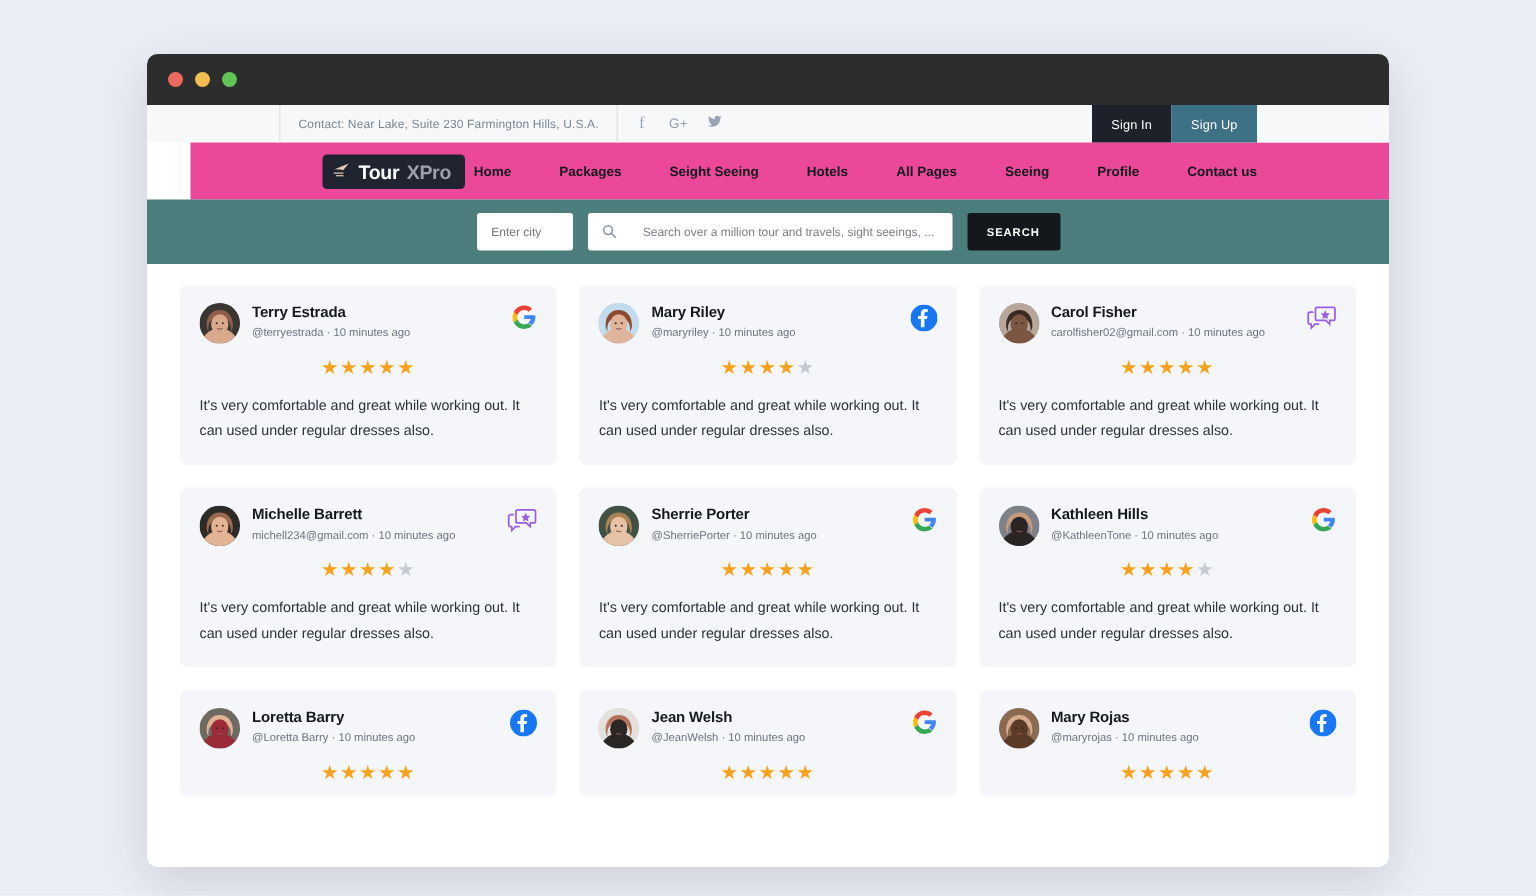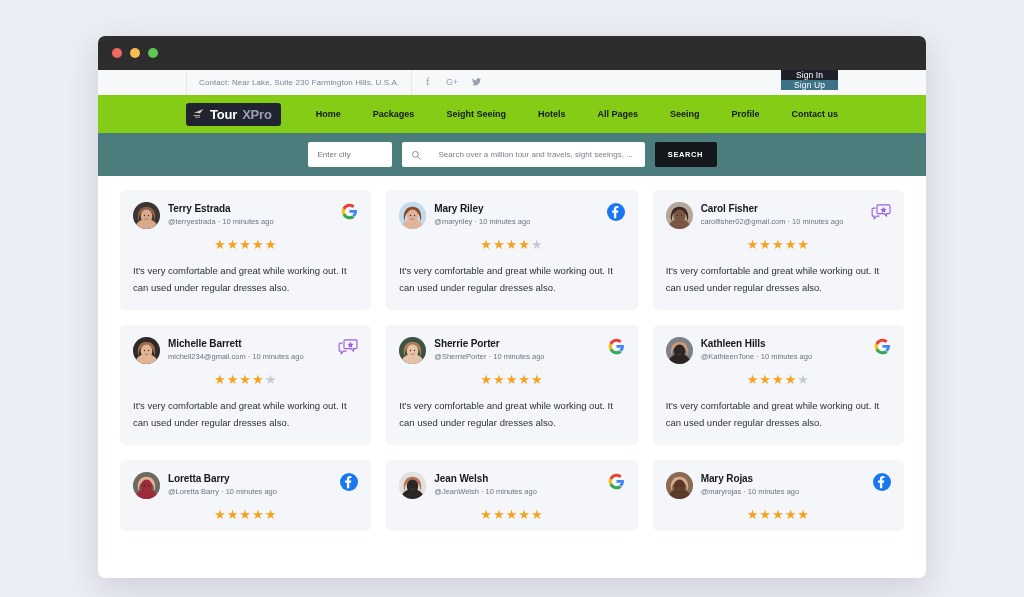--- a/index.html
+++ b/index.html
@@ -39,34 +39,35 @@
   .topbar-cell {
     display: flex; align-items: center; padding: 0 12px;
     border-left: 1px solid #e2e6ea;
     white-space: nowrap;
   }
   .topbar-cell:first-of-type { border-left: none; }
   #topbar-social { display: flex; align-items: center; gap: 12px; padding: 0 14px;
                    border-left: 1px solid #e2e6ea; color: #97a3b4; }
   .soc { font-size: 10px; line-height: 1; cursor: pointer; }
   #topbar-flex { flex: 1; }
-  #auth-buttons { display: flex; align-items: stretch; flex-direction: column; }
+  #auth-buttons { display: flex; align-items: stretch; }
   .auth-btn {
     display: flex; align-items: center; justify-content: center;
     padding: 0 13px; font-size: 8.5px; color: #ffffff; cursor: pointer;
   }
   #signin-button { background: #1e2129; }
   #signup-button { background: #3d7186; }
   #topbar-tail { width: 88px; background: #f6f8fa; }
 
   
   #navbar {
-    height: 38px; background: #84cc16;
+    height: 38px; background: #ec4899;
     display: flex; align-items: center;
     padding: 0 88px 0 88px;
+    margin-left: 29px;
   }
   #logo {
     background: #1f2430; border-radius: 3px;
     padding: 4px 9px 4px 7px;
     display: flex; align-items: center; gap: 5px;
     font-size: 13px; font-weight: bold; letter-spacing: -.2px;
   }
   #logo-plane-icon { display: block; }
   #logo-tour { color: #ffffff; }
   #logo-xpro { color: #9aa0ad; }
@@ -75,21 +76,21 @@
     font-size: 9px; font-weight: bold; color: #15181d;
   }
   .nav-link { cursor: pointer; white-space: nowrap; }
 
   
   #search-band {
     height: 43px; background: #4a7d7c;
     display: flex; align-items: center; justify-content: center; gap: 10px;
   }
   #city-input {
-    width: 84px; height: 25px; border: none; border-radius: 2px;
+    width: 64px; height: 25px; border: none; border-radius: 2px;
     background: #fff; padding: 0 10px;
     font-family: "Liberation Sans", sans-serif; font-size: 8px; color: #4b5560;
   }
   #search-field-wrap {
     width: 243px; height: 25px; background: #fff; border-radius: 2px;
     display: flex; align-items: center; padding: 0 9px; gap: 18px;
   }
   #search-icon { flex: 0 0 auto; }
   #search-input {
     flex: 1; border: none; outline: none;

